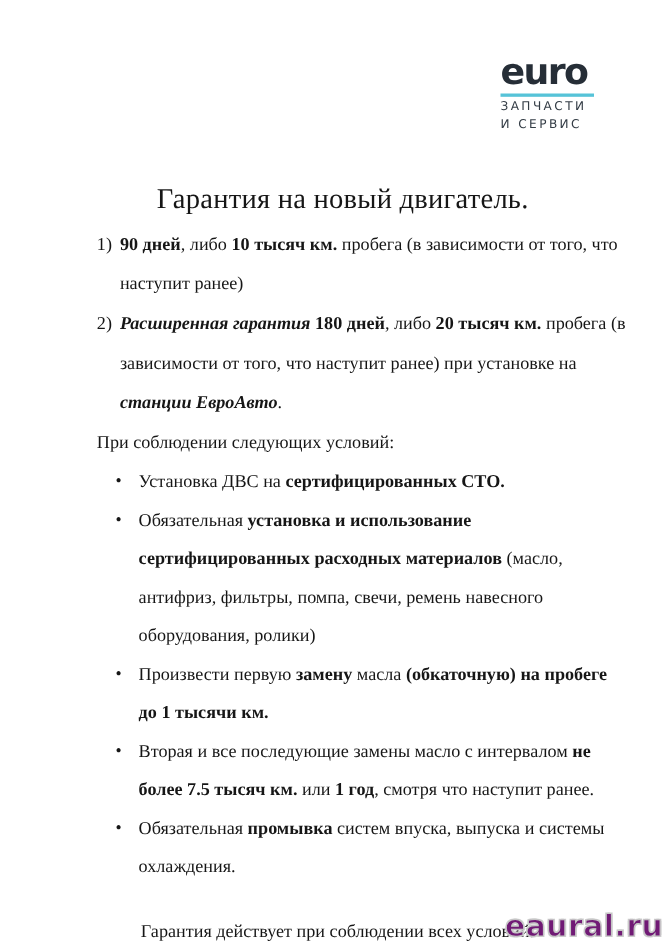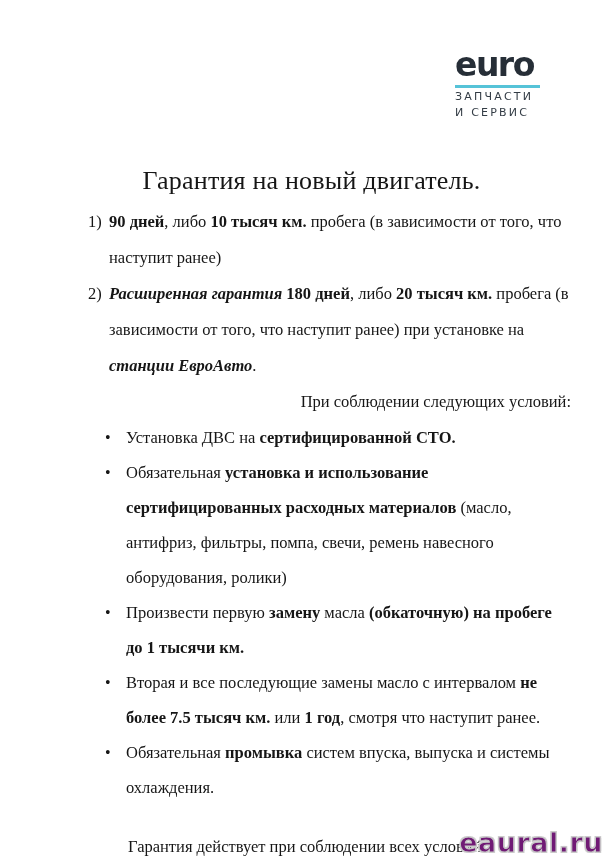--- a/index.html
+++ b/index.html
@@ -63,21 +63,21 @@
   
   .doc {
     margin-top: 6px;
     padding: 0 36px 0 88px;
     font-size: 16.5px;
     line-height: 36px;
   }
   .num-item { display: flex; margin: 0; }
   .marker { width: 21px; flex-shrink: 0; }
   .rich { flex: 1; }
-  .intro { margin: 0; text-align: right; }
+  .intro { margin: 0; }
   .bullet {
     display: flex;
     margin: 0 0 0 17px;
     line-height: 35px;
   }
   .dot { width: 21px; flex-shrink: 0; font-size: 16px; }
   .s-n { font-weight: normal; font-style: normal; }
   .s-b { font-weight: bold; margin-top: 37px; }
   .s-bi { font-weight: bold; font-style: italic; }
   .footer-line { margin: 24px 0 0 40px; line-height: 36px; }
@@ -123,21 +123,21 @@
 
     <div class="num-item">
       <span class="marker">2)</span>
       <span class="rich"><span class="s-bi">Расширенная гарантия</span><span class="s-n"> </span><span class="s-b">180 дней</span><span class="s-n">, либо </span><span class="s-b">20 тысяч км.</span><span class="s-n"> пробега (в зависимости от того, что наступит ранее) при установке на </span><span class="s-bi">станции ЕвроАвто</span><span class="s-n">.</span></span>
     </div>
 
     <p class="intro">При соблюдении следующих условий:</p>
 
     <div class="bullet">
       <span class="dot">•</span>
-      <span class="rich"><span class="s-n">Установка ДВС на </span><span class="s-b">сертифицированной СТО.</span></span>
+      <span class="rich"><span class="s-n">Установка ДВС на </span><span class="s-b">сертифицированных СТО.</span></span>
     </div>
 
     <div class="bullet">
       <span class="dot">•</span>
       <span class="rich"><span class="s-n">Обязательная </span><span class="s-b">установка и использование сертифицированных расходных материалов</span><span class="s-n"> (масло, антифриз, фильтры, помпа, свечи, ремень навесного оборудования, ролики)</span></span>
     </div>
 
     <div class="bullet">
       <span class="dot">•</span>
       <span class="rich"><span class="s-n">Произвести первую </span><span class="s-b">замену</span><span class="s-n"> масла </span><span class="s-b">(обкаточную) на пробеге до 1 тысячи км.</span></span>

